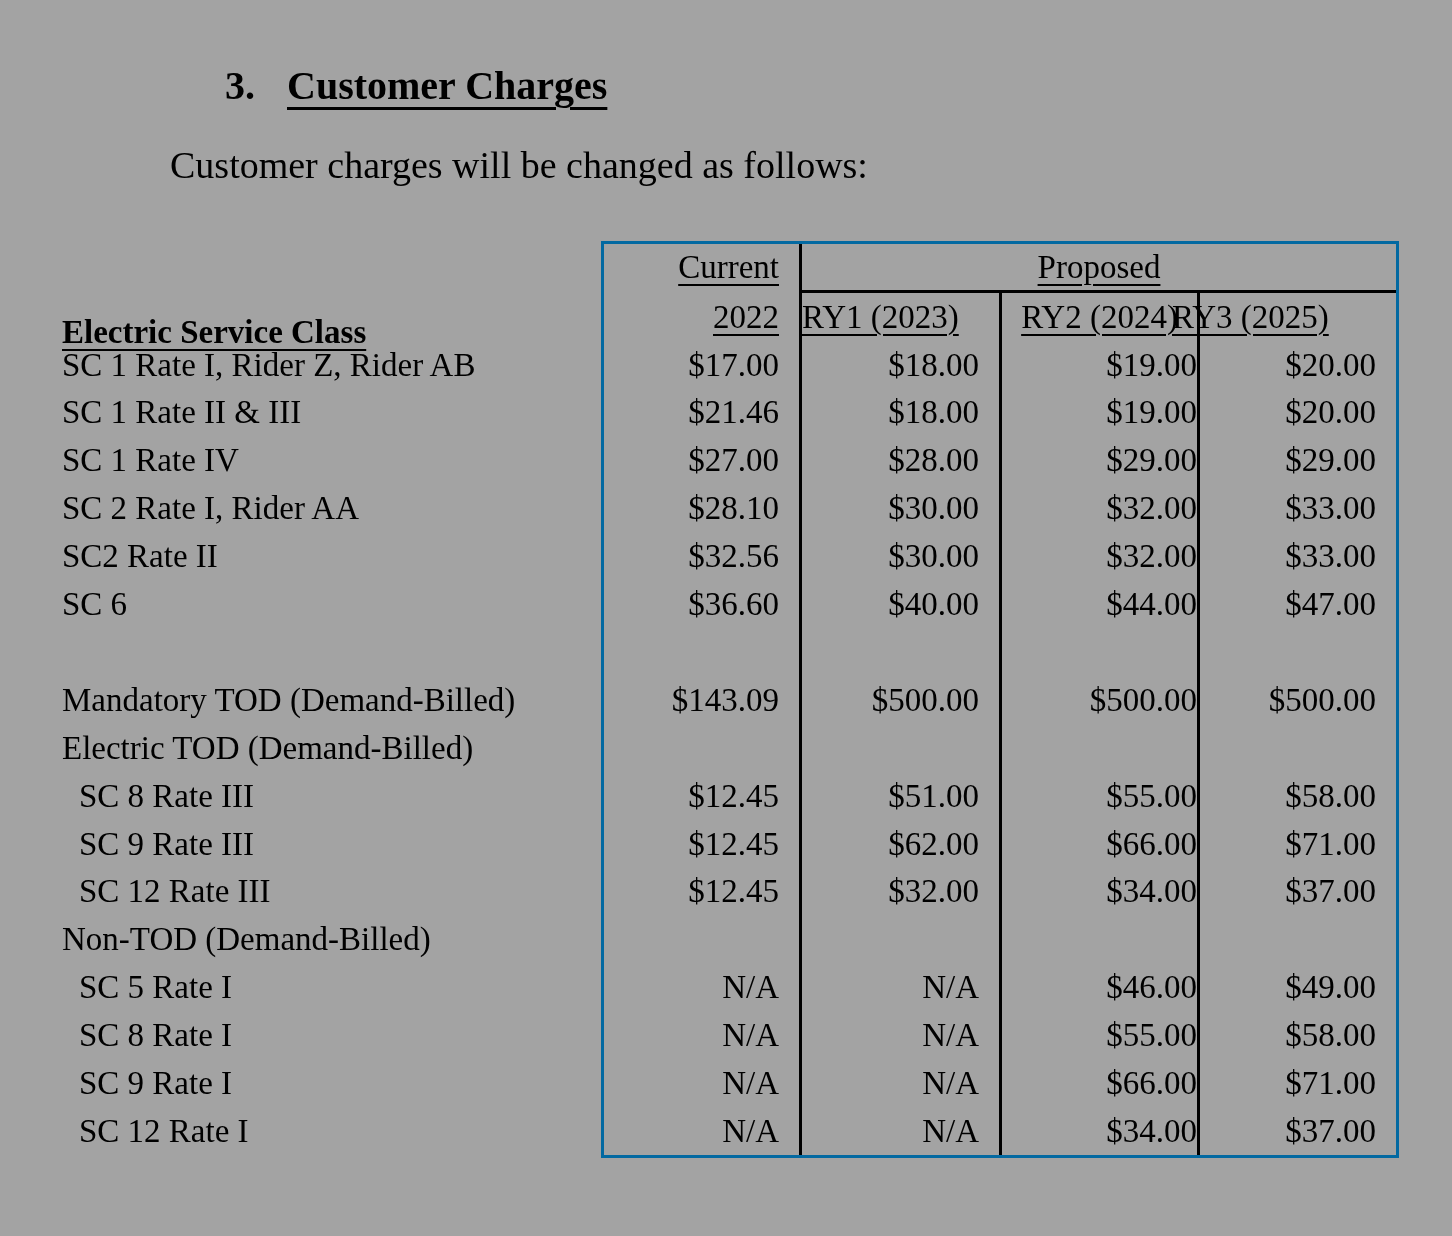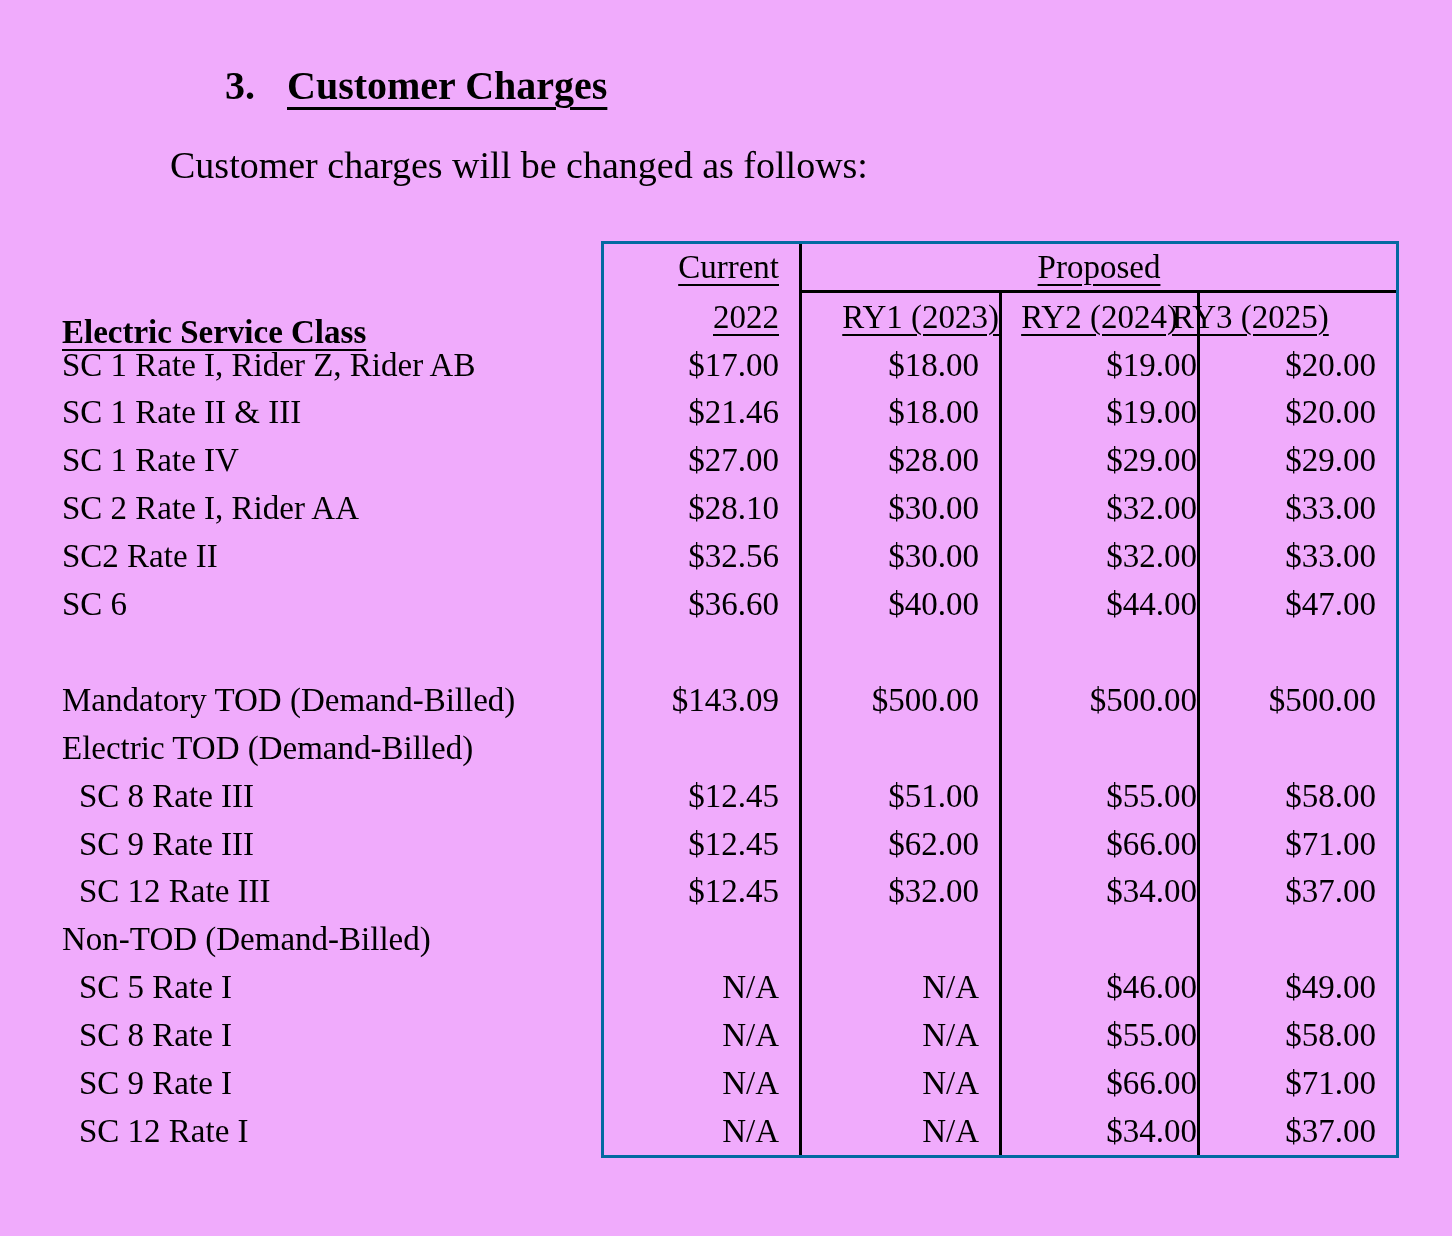--- a/index.html
+++ b/index.html
@@ -1,19 +1,19 @@
 <!DOCTYPE html>
 <html><head>
 <meta charset="utf-8">
 <style>
   html,body{margin:0;padding:0;background:#fff;}
   .page{
     position:relative;
     width:1452px;height:1236px;
-    background:#f0abfc;
+    background:#a3a3a3;
     font-family:"Liberation Serif","DejaVu Serif",serif;
     color:#000;
     overflow:hidden;
   }
   
   .heading{
     position:absolute;left:225px;top:62px;
     font-size:40px;font-weight:bold;line-height:1.2;
     white-space:nowrap;
   }
@@ -64,21 +64,21 @@
   }
   .hdr-proposed{
     position:absolute;left:198px;top:0;width:594px;height:46px;
     display:flex;align-items:center;justify-content:center;
   }
   .hdr2-cell{
     position:absolute;top:49px;height:48px;
     display:flex;align-items:center;box-sizing:border-box;white-space:nowrap;
   }
   .hy0{left:0;width:195px;justify-content:flex-end;padding-right:20px;}
-  .hy1{left:198px;width:197px;justify-content:flex-end;}
+  .hy1{left:198px;width:197px;justify-content:flex-start;}
   .hy2{left:398px;width:195px;justify-content:center;}
   .hy3{left:568px;width:196px;justify-content:flex-start;}
 
   .u{
     text-decoration:underline;
     text-decoration-thickness:2px;
     text-underline-offset:6px;
   }
 
   .vrow{position:absolute;left:0;width:100%;height:48px;}

